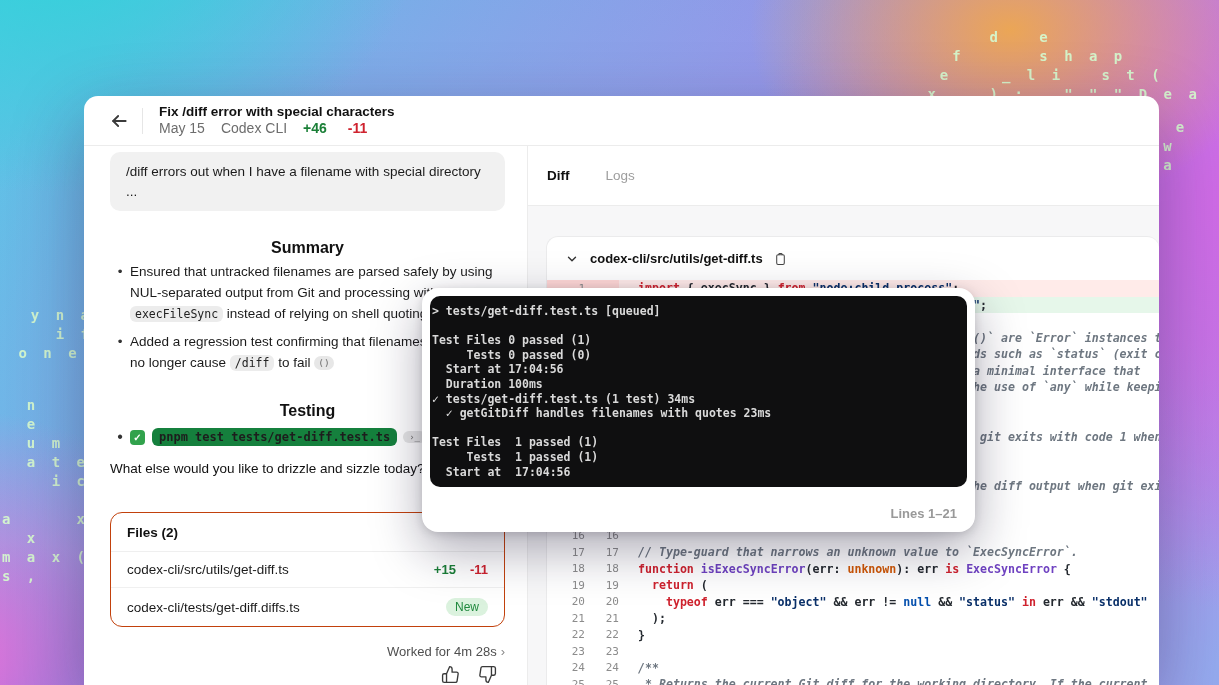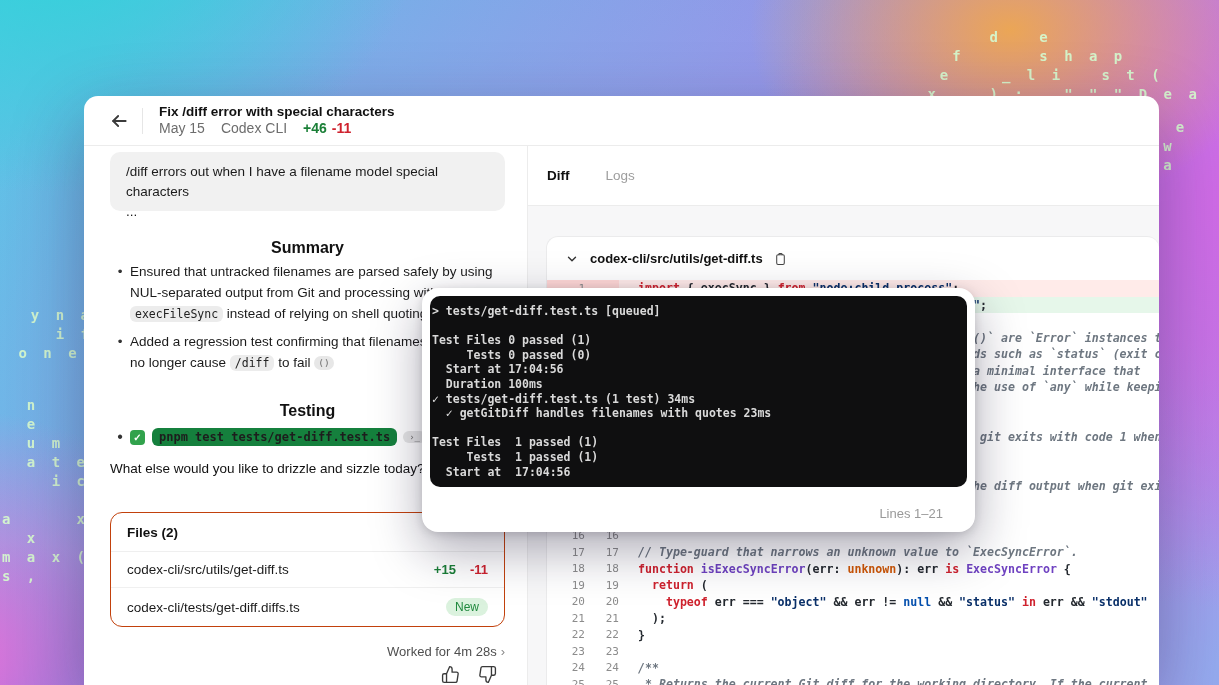--- a/index.html
+++ b/index.html
@@ -37,21 +37,21 @@
     box-shadow:0 24px 70px rgba(30,20,60,.35);
   }
   .win-header {
     height:50px; border-bottom:1px solid #ececec;
     display:flex; align-items:center; padding:0 16px 0 20px;
   }
   .back-btn { width:30px; height:30px; display:flex; align-items:center; justify-content:center; cursor:pointer; }
   .hdr-divider { width:1px; height:26px; background:#e6e6e6; margin:0 16px 0 8px; }
   .hdr-title { font-size:13.5px; font-weight:bold; color:#111; line-height:16px; }
   .hdr-meta { display:flex; gap:16px; font-size:14px; color:#6d6d6d; line-height:17px; }
-  .hdr-counts { display:flex; gap:5px; font-weight:bold; }
+  .hdr-counts { display:flex; gap:21px; font-weight:bold; }
   .green { color:#1a7f37; } .red { color:#cf222e; }
 
   .win-body { display:flex; height:539px; }
 
   
   .left-panel { width:444px; border-right:1px solid #ececec; padding:6px 22px 0 26px; position:relative; }
   .quote {
     background:#f1f1f1; border-radius:10px; padding:10px 16px;
     font-size:13.5px; line-height:20px; color:#1b1b1b; white-space:pre-line; height:59px;
   }
@@ -129,21 +129,21 @@
   .popup {
     position:absolute; left:422px; top:288px; width:553px; z-index:3;
     background:#fff; border-radius:16px;
     box-shadow:0 18px 50px rgba(20,15,45,.35), 0 2px 10px rgba(0,0,0,.15);
   }
   .term {
     margin:8px; background:#0f0f10; border-radius:10px; padding:8px 2px;
     font-family:"DejaVu Sans Mono", monospace; font-size:11.5px; line-height:14.6px;
     font-weight:bold; color:#d9d9d9; white-space:pre; height:191px; overflow:hidden;
   }
-  .popup-footer { height:37px; display:flex; align-items:center; justify-content:flex-end; padding-right:32px; font-size:13px; color:#999; }
+  .popup-footer { height:37px; display:flex; align-items:center; justify-content:flex-end; padding-right:18px; font-size:13px; color:#999;font-weight:bold; }
 
   svg { display:block; }
 </style>
 </head>
 <body>
 
 <pre class="bg-letters" id="bg-top-right">      d   e
    f      s h a p
   e    _ l i   s t (
  x    ) :   " " " D e a</pre>
@@ -183,21 +183,21 @@
           <span class="green">+46</span>
           <span class="red">-11</span>
         </span>
       </div>
     </div>
   </div>
 
   <div class="win-body">
 
     <div class="left-panel">
-      <div class="quote">/diff errors out when I have a filename model special characters
+      <div class="quote">/diff errors out when I have a filename with special directory
 ...</div>
 
       <div class="section-heading">Summary</div>
       <div class="bullet-list">
           <div class="bullet-item">
             <span class="bullet-marker">•</span>
             <span class="bullet-text">Ensured that untracked filenames are parsed safely by using NUL-separated output from Git and processing with <span class="chip">execFileSync</span> instead of relying on shell quoting</span>
           </div>
           <div class="bullet-item">
             <span class="bullet-marker">•</span>

